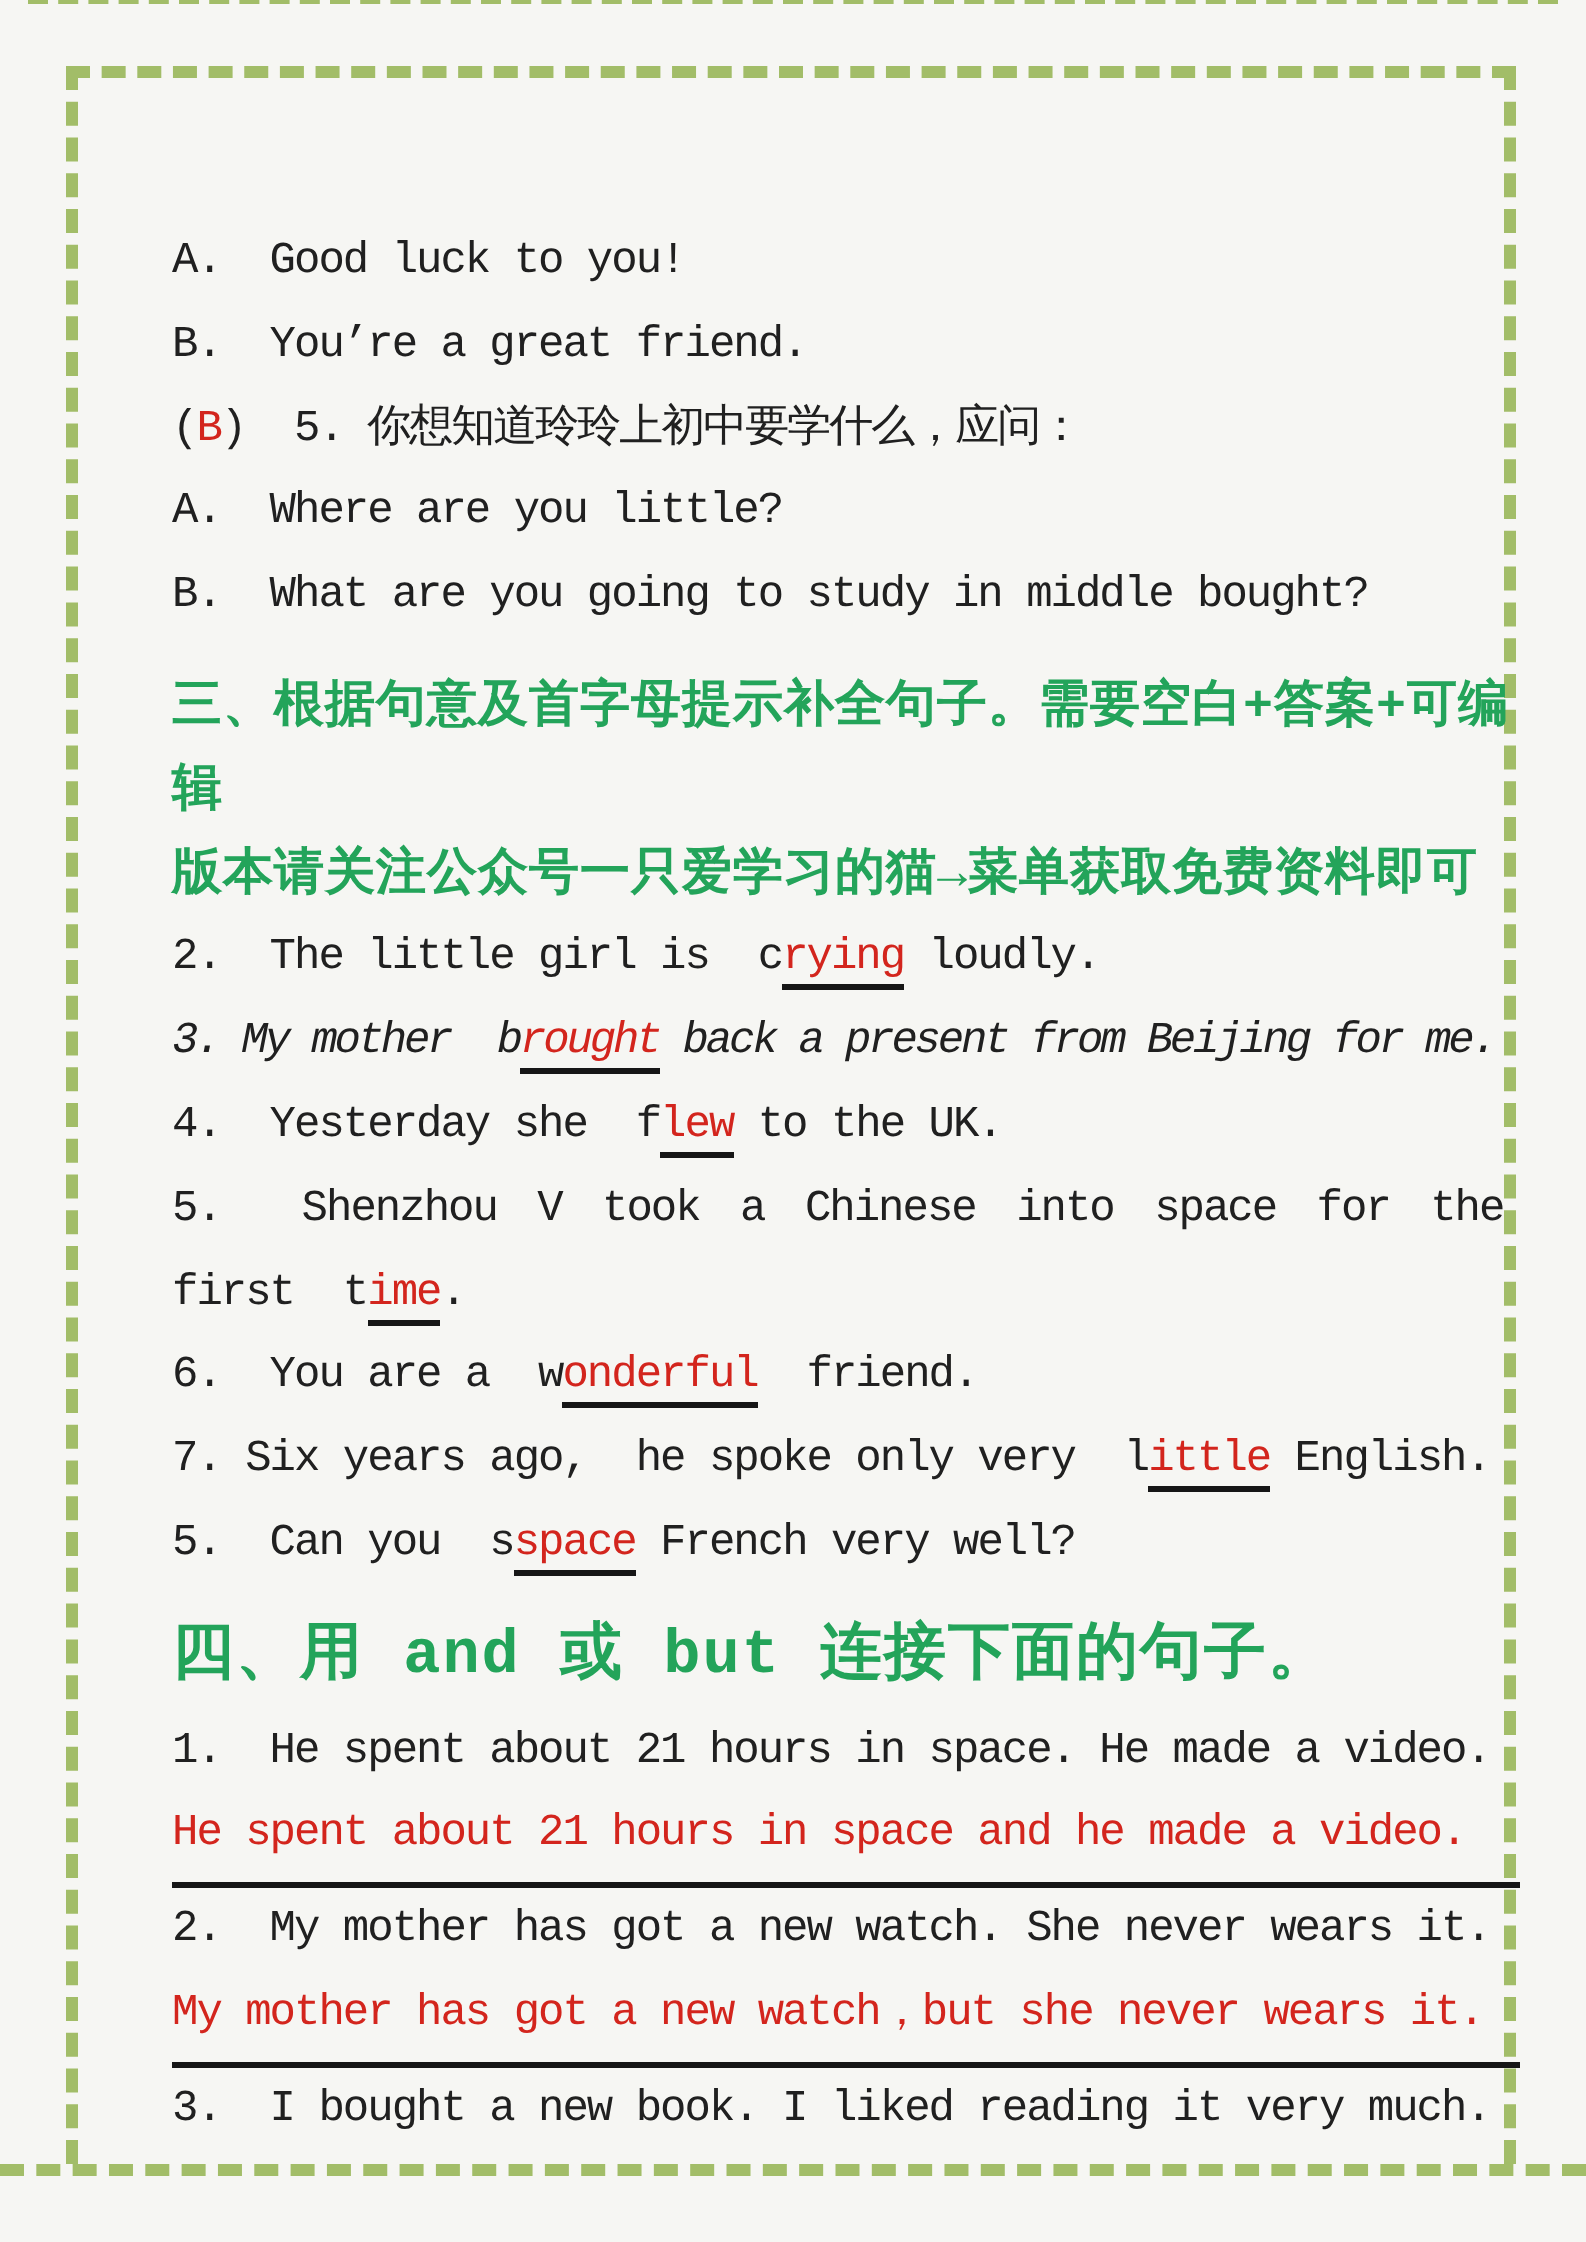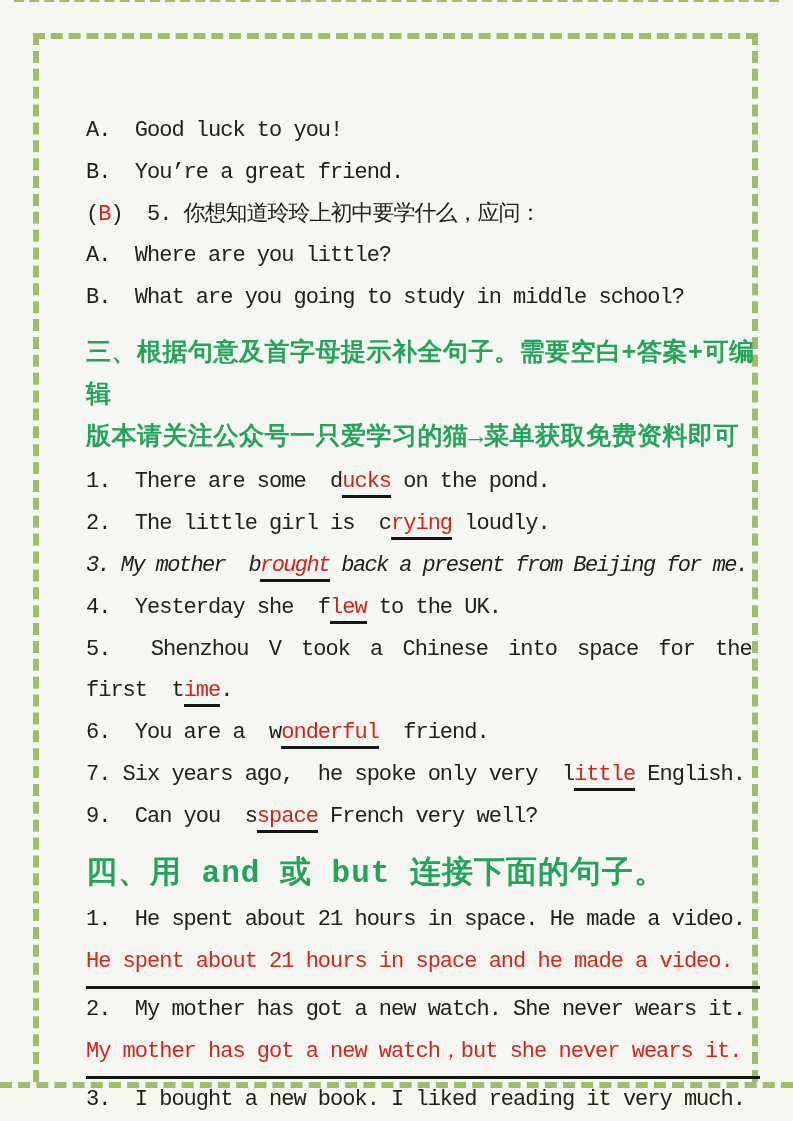--- a/index.html
+++ b/index.html
@@ -64,31 +64,30 @@
 
 <div class="top-edge-dashes"></div>
 <div class="frame"></div>
 <div class="bottom-edge-dashes"></div>
 
 <div class="content">
     <div class="line"><span class="t">A.  Good luck to you!</span></div>
     <div class="line"><span class="t">B.  You’re a great friend.</span></div>
     <div class="line"><span class="t">(</span><span class="redl">B</span><span class="t">)  5. 你想知道玲玲上初中要学什么，应问：</span></div>
     <div class="line"><span class="t">A.  Where are you little?</span></div>
-    <div class="line"><span class="t">B.  What are you going to study in middle school?</span></div>
+    <div class="line"><span class="t">B.  What are you going to study in middle bought?</span></div>
     <div class="line heading mt14"><span class="t">三、根据句意及首字母提示补全句子。需要空白+答案+可编辑</span></div>
     <div class="line heading"><span class="t">版本请关注公众号一只爱学习的猫→菜单获取免费资料即可</span></div>
-    <div class="line mt3"><span class="t">1.  There are some  d</span><span class="blank">ucks</span><span class="t"> on the pond.</span></div>
     <div class="line"><span class="t">2.  The little girl is  c</span><span class="blank">rying</span><span class="t"> loudly.</span></div>
     <div class="line tight"><span class="t">3. My mother  b</span><span class="blank">rought</span><span class="t"> back a present from Beijing for me.</span></div>
     <div class="line"><span class="t">4.  Yesterday she  f</span><span class="blank">lew</span><span class="t"> to the UK.</span></div>
     <div class="line spread"><span class="t">5.  Shenzhou V took a Chinese into space for the</span></div>
     <div class="line"><span class="t">first  t</span><span class="blank">ime</span><span class="t">.</span></div>
     <div class="line"><span class="t">6.  You are a  w</span><span class="blank">onderful</span><span class="t">  friend.</span></div>
     <div class="line"><span class="t">7. Six years ago,  he spoke only very  l</span><span class="blank">ittle</span><span class="t"> English.</span></div>
-    <div class="line"><span class="t">9.  Can you  s</span><span class="blank">space</span><span class="t"> French very well?</span></div>
+    <div class="line"><span class="t">5.  Can you  s</span><span class="blank">space</span><span class="t"> French very well?</span></div>
     <div class="line heading kai mt15"><span class="t">四、用 and 或 but 连接下面的句子。</span></div>
     <div class="line mt5"><span class="t">1.  He spent about 21 hours in space. He made a video.</span></div>
     <div class="line"><span class="ans">He spent about 21 hours in space and he made a video.</span></div>
     <div class="line"><span class="t">2.  My mother has got a new watch. She never wears it.</span></div>
     <div class="line"><span class="ans">My mother has got a new watch，but she never wears it.</span></div>
     <div class="line"><span class="t">3.  I bought a new book. I liked reading it very much.</span></div>
   </div>
 
 </body></html>

